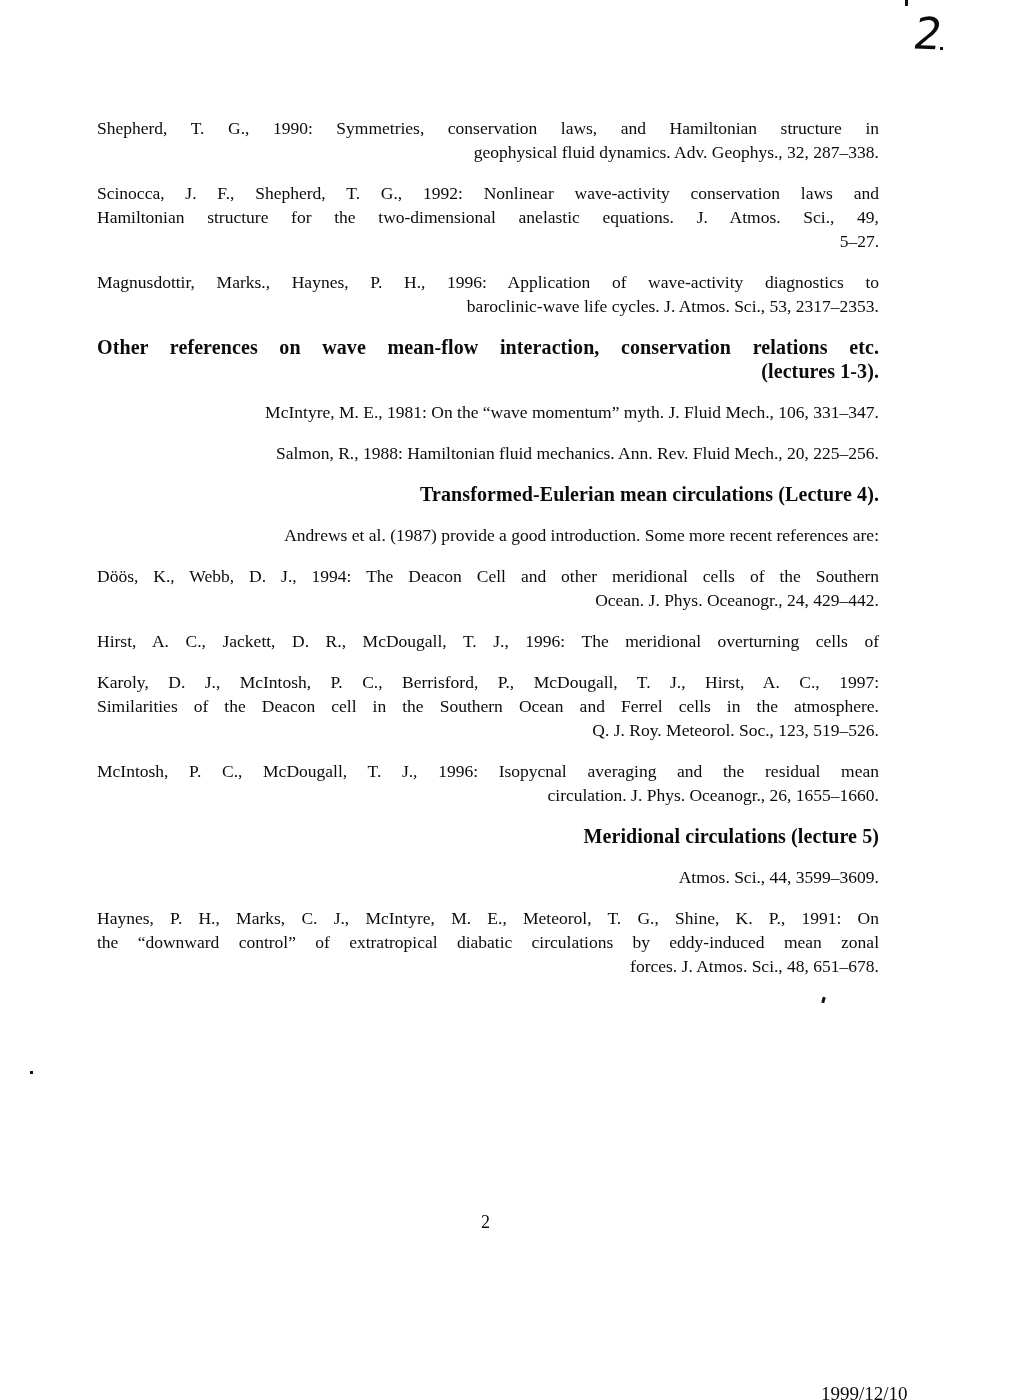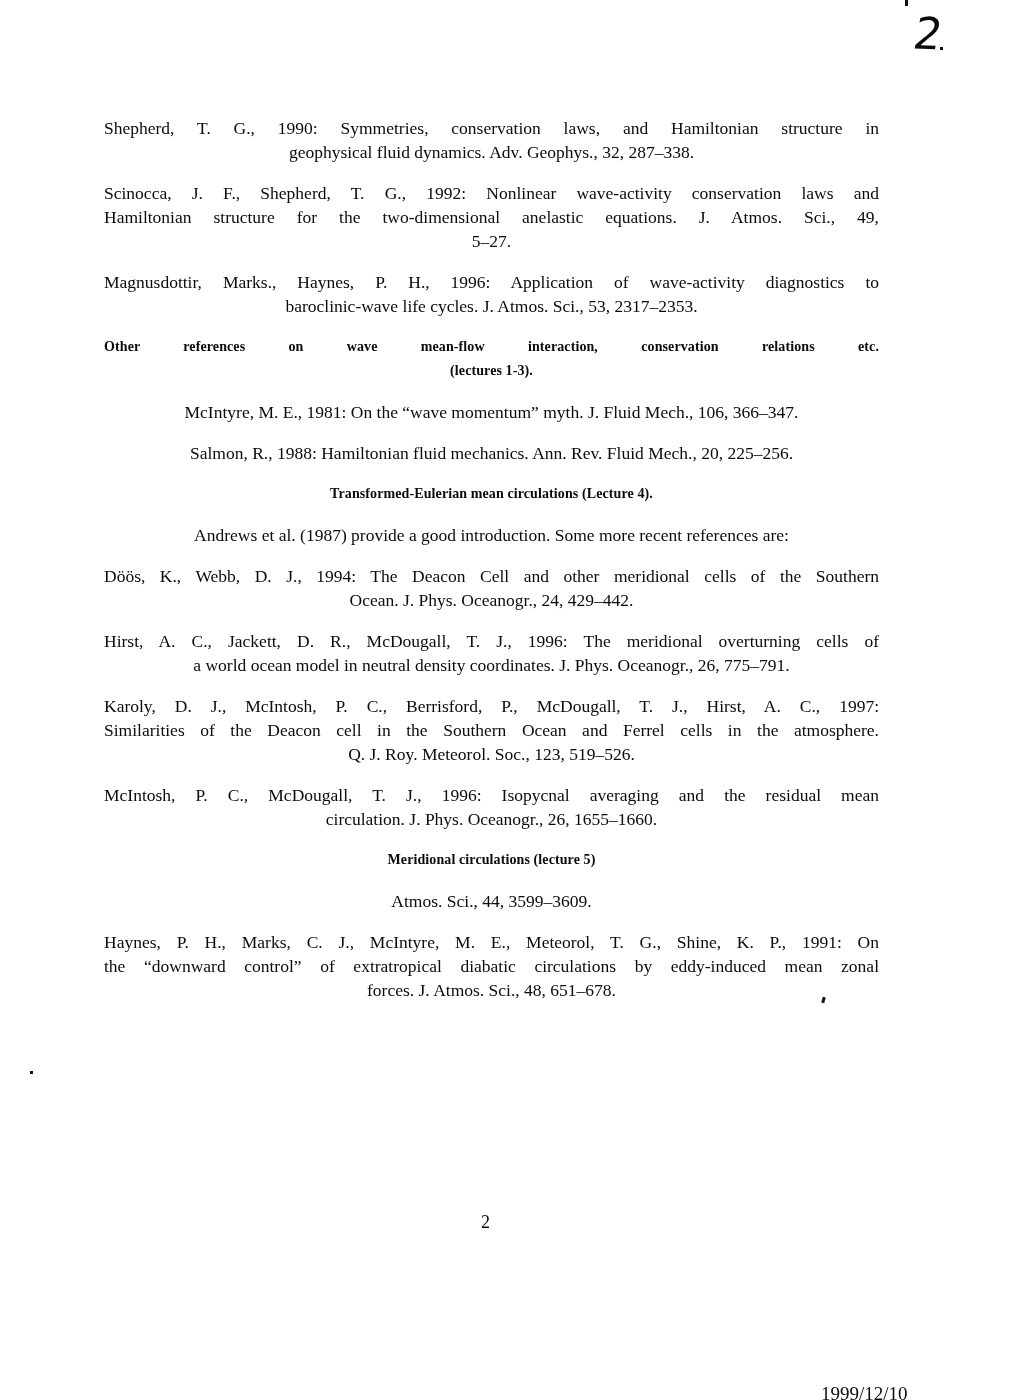--- a/index.html
+++ b/index.html
@@ -29,27 +29,27 @@
   }
   
   .doc-body {
     position: absolute;
     left: 97px;
     top: 116px;
     width: 782px;
     font-size: 17.5px;
     line-height: 24px;
   }
-  .para { margin: 0 0 17px 7px; }
+  .para { margin: 0 0 17px 0; }
   .heading {
     font-weight: bold;
-    font-size: 14px;
+    font-size: 20px;
     letter-spacing: 0.1px;
   }
-  .line { text-align: center; }
+  .line { text-align: right; }
   .jline {
     text-align: justify;
     text-align-last: justify;
     text-justify: inter-word;
   }
   
   .footer-page {
     position: absolute;
     left: 481px;
     top: 1212px;
@@ -91,38 +91,37 @@
       </div>
       <div class="para">
         <div class="line jline">Magnusdottir, Marks., Haynes, P. H., 1996: Application of wave-activity diagnostics to</div>
         <div class="line">baroclinic-wave life cycles. J. Atmos. Sci., 53, 2317–2353.</div>
       </div>
       <div class="para heading">
         <div class="line jline">Other references on wave mean-flow interaction, conservation relations etc.</div>
         <div class="line">(lectures 1-3).</div>
       </div>
       <div class="para">
-        <div class="line">McIntyre, M. E., 1981: On the “wave momentum” myth. J. Fluid Mech., 106, 366–347.</div>
+        <div class="line">McIntyre, M. E., 1981: On the “wave momentum” myth. J. Fluid Mech., 106, 331–347.</div>
       </div>
       <div class="para">
         <div class="line">Salmon, R., 1988: Hamiltonian fluid mechanics. Ann. Rev. Fluid Mech., 20, 225–256.</div>
       </div>
       <div class="para heading">
         <div class="line">Transformed-Eulerian mean circulations (Lecture 4).</div>
       </div>
       <div class="para">
         <div class="line">Andrews et al. (1987) provide a good introduction. Some more recent references are:</div>
       </div>
       <div class="para">
         <div class="line jline">Döös, K., Webb, D. J., 1994: The Deacon Cell and other meridional cells of the Southern</div>
         <div class="line">Ocean. J. Phys. Oceanogr., 24, 429–442.</div>
       </div>
       <div class="para">
         <div class="line jline">Hirst, A. C., Jackett, D. R., McDougall, T. J., 1996: The meridional overturning cells of</div>
-        <div class="line">a world ocean model in neutral density coordinates. J. Phys. Oceanogr., 26, 775–791.</div>
       </div>
       <div class="para">
         <div class="line jline">Karoly, D. J., McIntosh, P. C., Berrisford, P., McDougall, T. J., Hirst, A. C., 1997:</div>
         <div class="line jline">Similarities of the Deacon cell in the Southern Ocean and Ferrel cells in the atmosphere.</div>
         <div class="line">Q. J. Roy. Meteorol. Soc., 123, 519–526.</div>
       </div>
       <div class="para">
         <div class="line jline">McIntosh, P. C., McDougall, T. J., 1996: Isopycnal averaging and the residual mean</div>
         <div class="line">circulation. J. Phys. Oceanogr., 26, 1655–1660.</div>
       </div>

